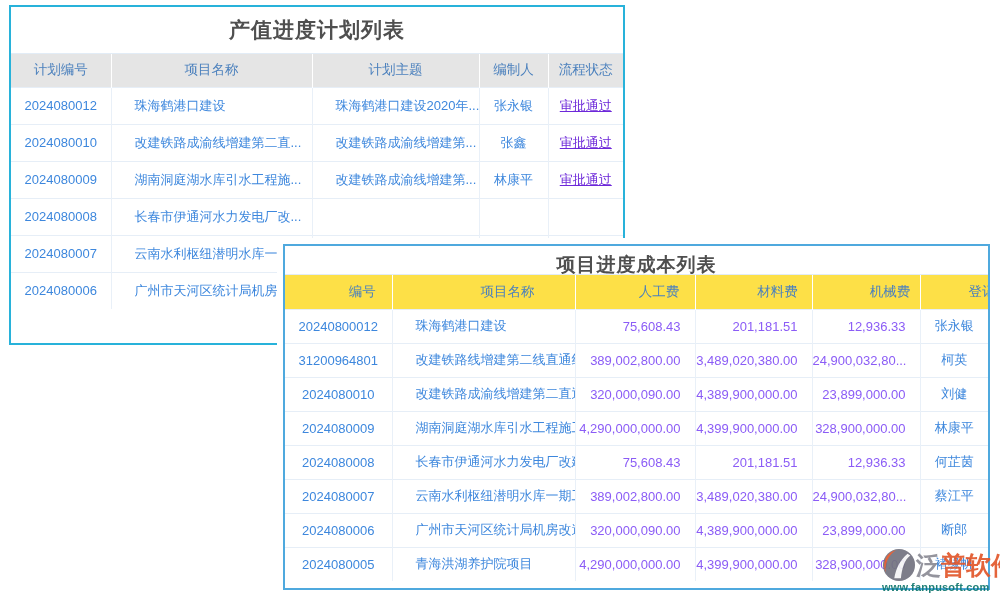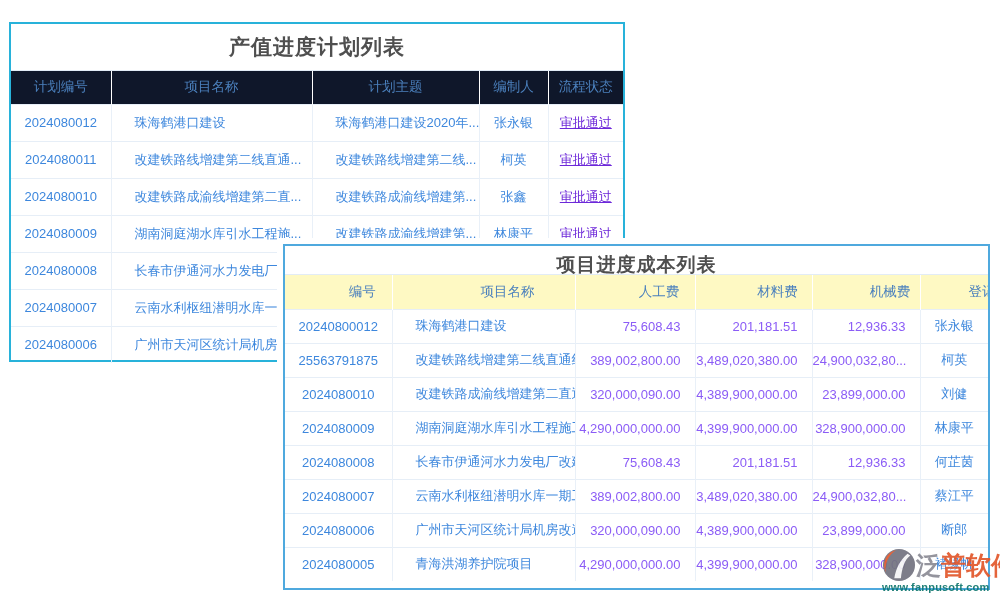--- a/index.html
+++ b/index.html
@@ -1,32 +1,32 @@
 <!DOCTYPE html>
 <html><head>
 <meta charset="utf-8">
 <style>
   * { margin:0; padding:0; box-sizing:border-box; }
   html,body { width:1000px; height:600px; background:#ffffff; font-family:"Liberation Sans","DejaVu Sans",sans-serif; }
   .stage { position:relative; width:1000px; height:600px; overflow:hidden; background:#ffffff; }
 
   .card { position:absolute; background:#ffffff; }
-  .plan-card { left:9px; top:22px; width:616px; height:340px; border:2px solid #28b2da; }
+  .plan-card { left:9px; top:5px; width:616px; height:340px; border:2px solid #28b2da; }
   .cost-card { left:283px; top:244px; width:707px; height:346px; border:2px solid #4fa9de; box-shadow:0 0 0 6px #ffffff; }
 
   .card-title { font-weight:bold; color:#4f4f4f; text-align:center; letter-spacing:1px; }
   .plan-card .card-title { font-size:21px; line-height:46px; height:47px; border-bottom:1px solid #e2ecf6; }
   .cost-card .card-title { font-size:19px; line-height:38px; height:29px; border-bottom:1px solid #e2ecf6; }
 
   table { width:100%; border-collapse:collapse; table-layout:fixed; }
   th { font-weight:normal; color:#4b80bd; font-size:13.5px; text-align:center;
        border-left:1px solid rgba(255,255,255,0.9); white-space:nowrap; overflow:hidden; }
   th:first-child { border-left:none; }
-  .plan-card th { background:#0f172a; height:33px; }
-  .cost-card th { background:#fef9c3; height:34px;padding-left:48px; }
+  .plan-card th { background:#e5e5e5; height:33px; }
+  .cost-card th { background:#fde047; height:34px;padding-left:48px; }
 
   td { font-size:13px; color:#333333; border-top:1px solid #e6eef7; border-left:1px solid #e9f0f8;
        white-space:nowrap; overflow:hidden; }
   td:first-child { border-left:none; }
   .plan-card td { height:37px; }
   .cost-card td { height:34px; }
 
   .t-center { text-align:center; }
   .t-left   { text-align:left; padding-left:23px; }
   .t-right  { text-align:right; padding-right:14px; }
@@ -66,27 +66,20 @@
           <th>编制人</th>
           <th>流程状态</th>
         </tr>
       </thead>
       <tbody>
         <tr>
           <td class="t-center"><span class="lnk">2024080012</span></td>
           <td class="t-left"><span class="lnk">珠海鹤港口建设</span></td>
           <td class="t-left"><span class="lnk">珠海鹤港口建设2020年...</span></td>
           <td class="t-center"><span class="lnk">张永银</span></td>
-          <td class="t-center"><span class="status-ok">审批通过</span></td>
-        </tr>
-        <tr>
-          <td class="t-center"><span class="lnk">2024080011</span></td>
-          <td class="t-left"><span class="lnk">改建铁路线增建第二线直通...</span></td>
-          <td class="t-left"><span class="lnk">改建铁路线增建第二线...</span></td>
-          <td class="t-center"><span class="lnk">柯英</span></td>
           <td class="t-center"><span class="status-ok">审批通过</span></td>
         </tr>
         <tr>
           <td class="t-center"><span class="lnk">2024080010</span></td>
           <td class="t-left"><span class="lnk">改建铁路成渝线增建第二直...</span></td>
           <td class="t-left"><span class="lnk">改建铁路成渝线增建第...</span></td>
           <td class="t-center"><span class="lnk">张鑫</span></td>
           <td class="t-center"><span class="status-ok">审批通过</span></td>
         </tr>
         <tr>
@@ -145,21 +138,21 @@
       <tbody>
         <tr>
           <td class="t-center"><span class="lnk">20240800012</span></td>
           <td class="t-left"><span class="lnk">珠海鹤港口建设</span></td>
           <td class="t-right num">75,608.43</td>
           <td class="t-right num">201,181.51</td>
           <td class="t-right num">12,936.33</td>
           <td class="t-center"><span class="lnk">张永银</span></td>
         </tr>
         <tr>
-          <td class="t-center"><span class="lnk">25563791875</span></td>
+          <td class="t-center"><span class="lnk">31200964801</span></td>
           <td class="t-left"><span class="lnk">改建铁路线增建第二线直通线...</span></td>
           <td class="t-right num">389,002,800.00</td>
           <td class="t-right num">3,489,020,380.00</td>
           <td class="t-right num">24,900,032,80...</td>
           <td class="t-center"><span class="lnk">柯英</span></td>
         </tr>
         <tr>
           <td class="t-center"><span class="lnk">2024080010</span></td>
           <td class="t-left"><span class="lnk">改建铁路成渝线增建第二直通...</span></td>
           <td class="t-right num">320,000,090.00</td>

